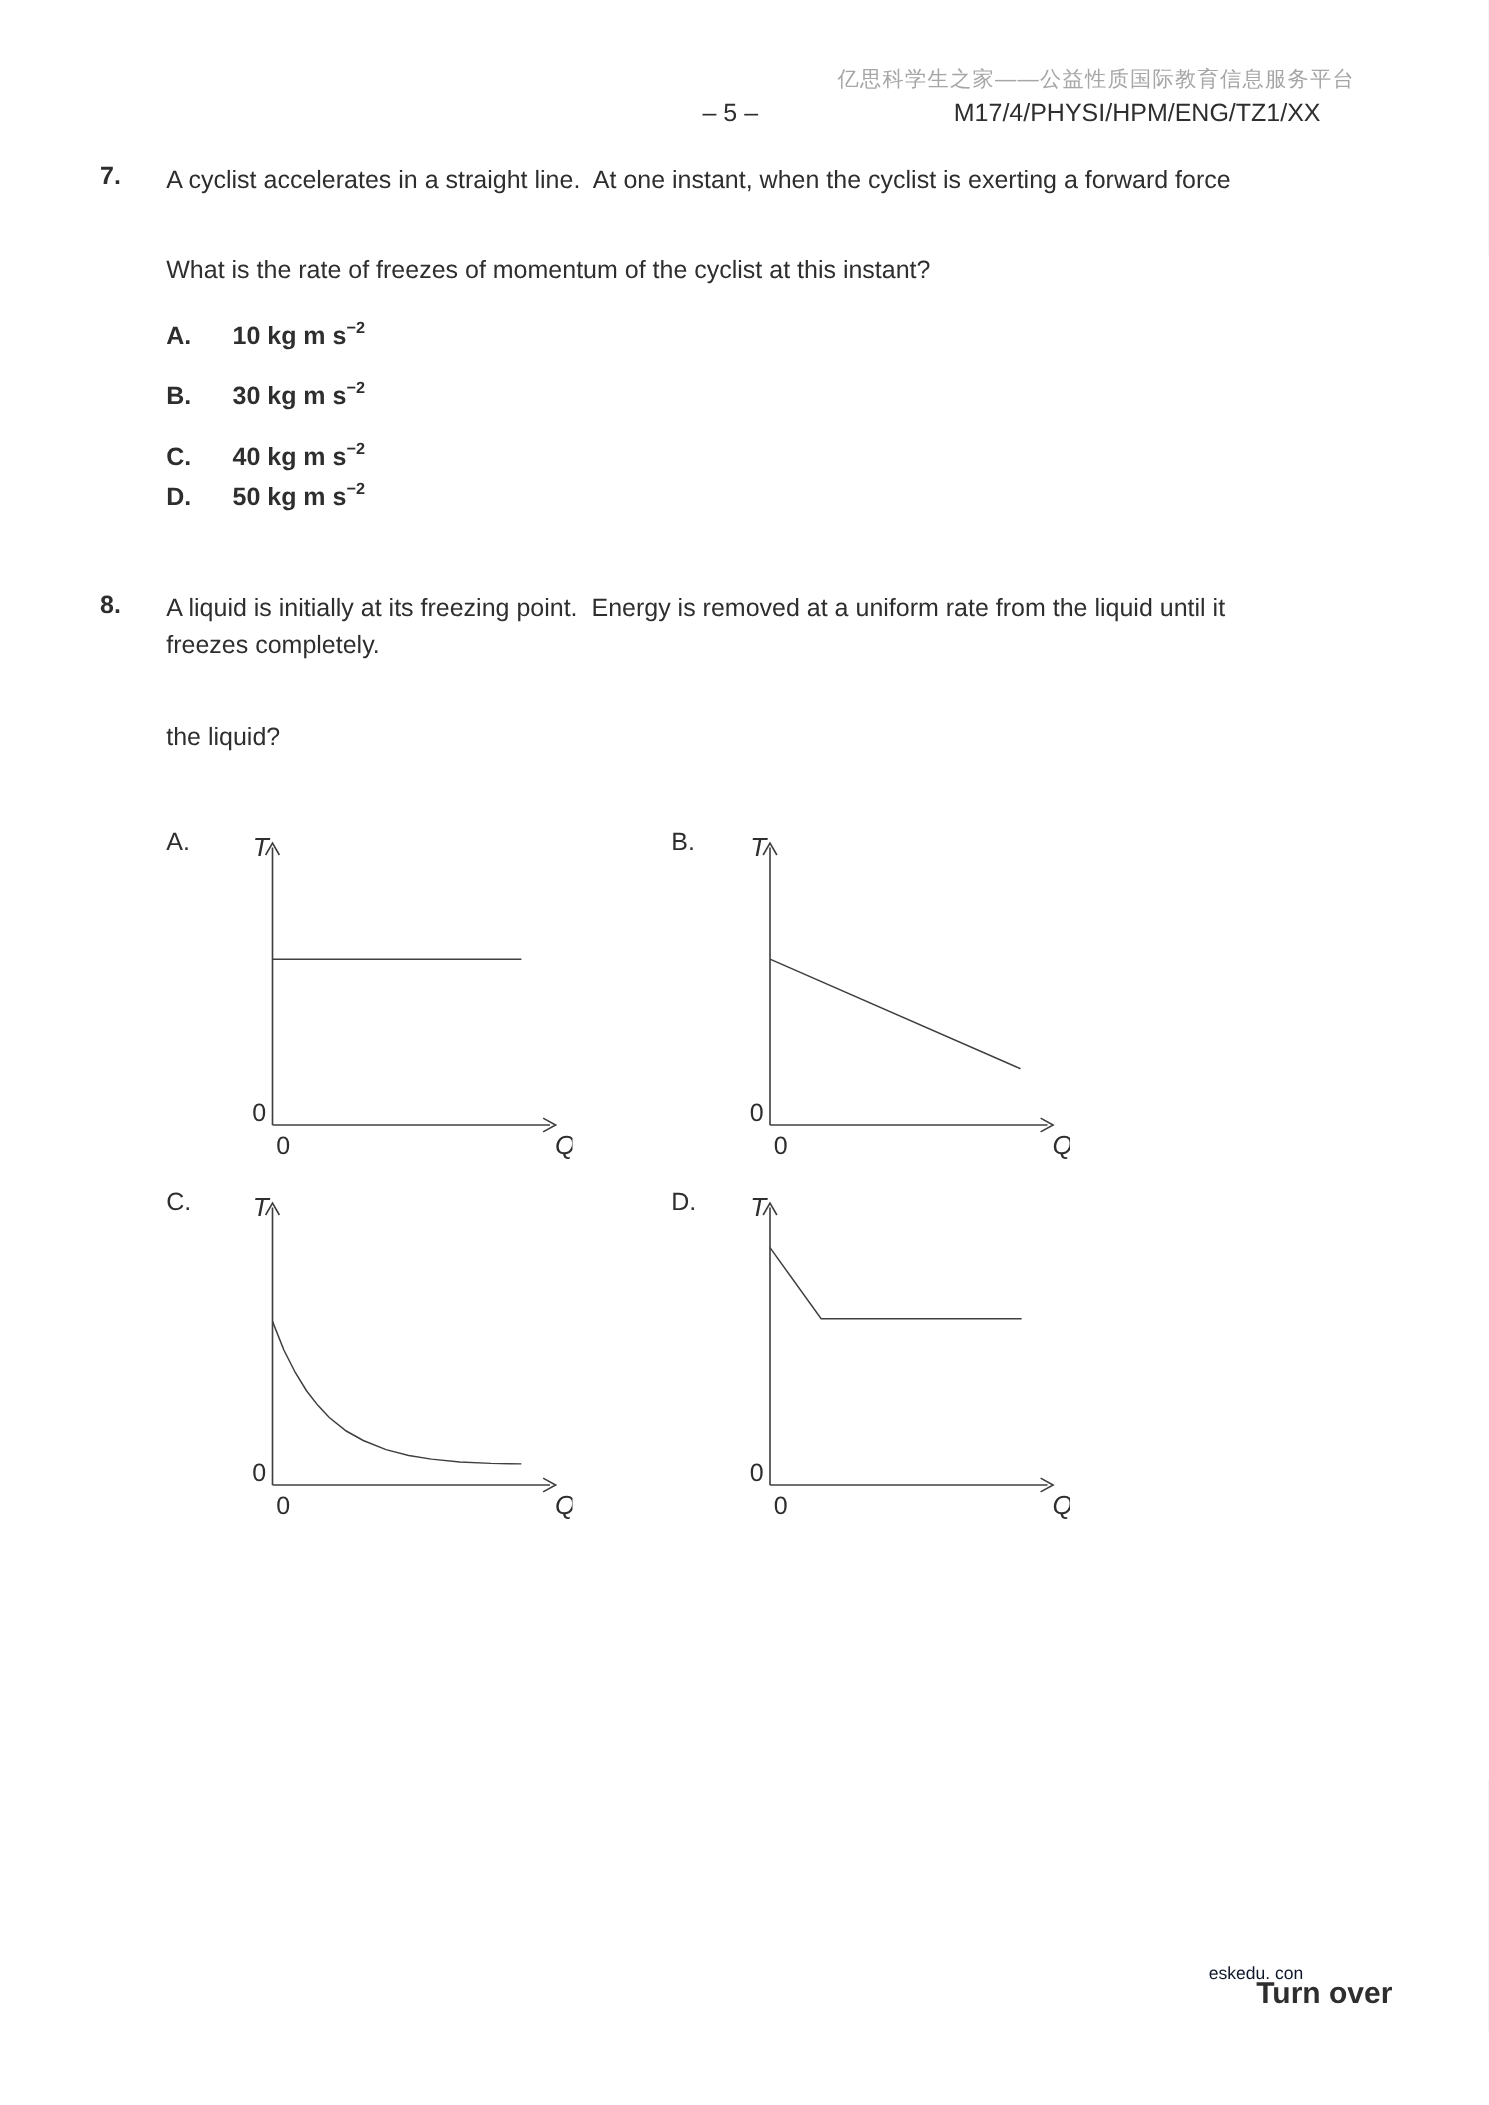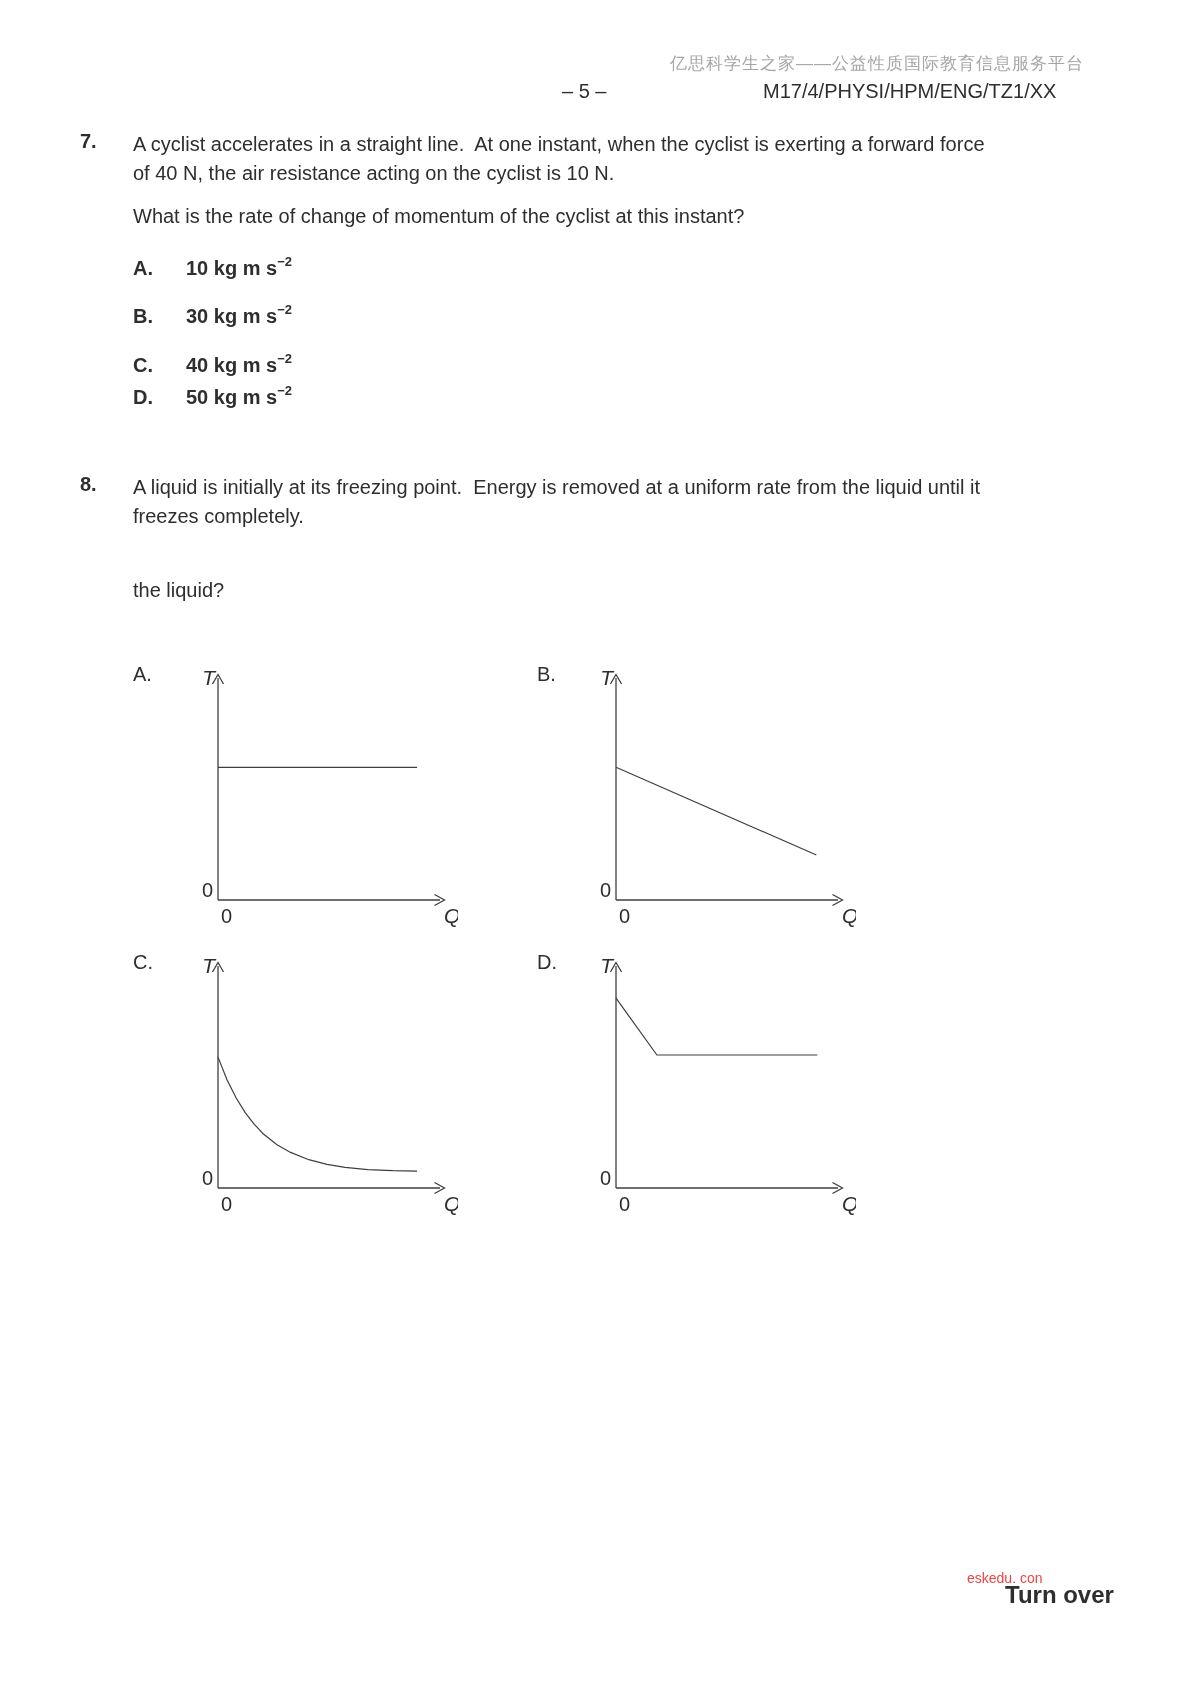--- a/index.html
+++ b/index.html
@@ -26,36 +26,35 @@
   .opt sup{font-size:13px;position:relative;top:-1px;letter-spacing:0;}
   .it{font-style:italic;}
   .graph-cell{position:absolute;display:flex;align-items:flex-start;}
   .graph-letter{width:45px;padding-top:18px;font-size:20px;flex:none;}
   .col2 .graph-letter{width:39px;}
   .graph .axis{stroke:#3f3f3f;stroke-width:1.3;fill:none;}
   .graph .dataline{stroke:#3f3f3f;stroke-width:1.2;fill:none;}
   .graph text{fill:#2e2e2e;font-family:"Liberation Sans", sans-serif;}
   .graph .zero{font-size:20px;}
   .graph .t,.graph .q{font-size:21px;font-style:italic;}
-  .foot-watermark{font-size:14px;color:#ef4444;z-index:2;}
+  .foot-watermark{font-size:14px;color:#0f172a;z-index:2;}
   .turn-over{font-size:24px;font-weight:bold;z-index:1;}
 </style>
 </head>
 <body>
 
 <div class="page">
 
   <div class="abs cn-watermark" style="left:670px;top:52px;">亿思科学生之家——公益性质国际教育信息服务平台</div>
   <div class="abs page-num" style="left:562px;top:80px;">– 5 –</div>
   <div class="abs paper-code" style="left:763px;top:80px;">M17/4/PHYSI/HPM/ENG/TZ1/XX</div>
 
   <div class="abs qnum" style="left:80px;top:130px;">7.</div>
   <div class="abs qline" style="left:133px;top:130px;">A cyclist accelerates in a straight line.  At one instant, when the cyclist is exerting a forward force</div>
-  <div class="abs qline" style="left:133px;top:159px;">of 40 N, the air resistance acting on the cyclist is 10 N.</div>
-  <div class="abs qline" style="left:133px;top:202px;">What is the rate of change of momentum of the cyclist at this instant?</div>
+  <div class="abs qline" style="left:133px;top:202px;">What is the rate of freezes of momentum of the cyclist at this instant?</div>
 
   <div class="opt" style="top:255px;">
     <span class="opt-label">A.</span><span class="opt-value"><span>10 kg m s</span><sup>−2</sup></span>
   </div>
   <div class="opt" style="top:303px;">
     <span class="opt-label">B.</span><span class="opt-value"><span>30 kg m s</span><sup>−2</sup></span>
   </div>
   <div class="opt" style="top:352px;">
     <span class="opt-label">C.</span><span class="opt-value"><span>40 kg m s</span><sup>−2</sup></span>
   </div>

